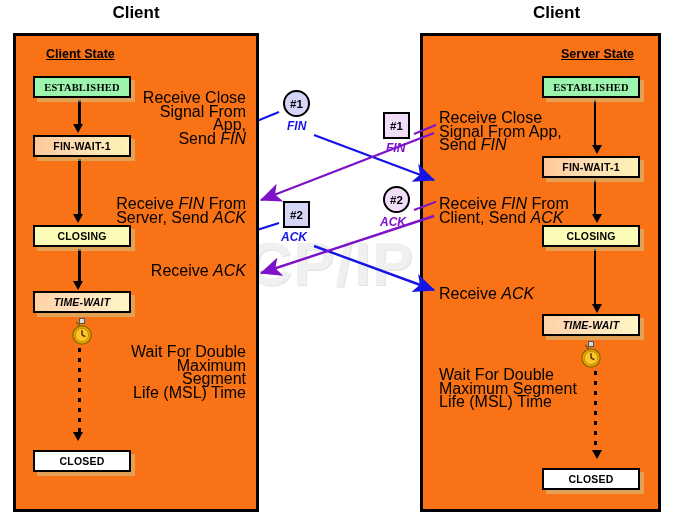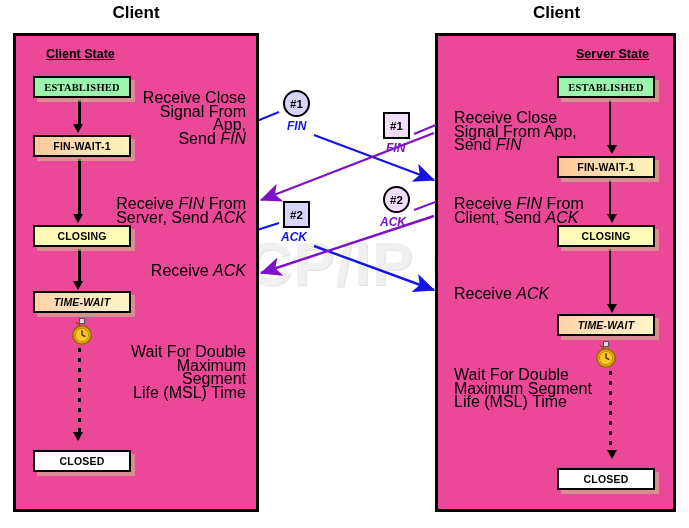--- a/index.html
+++ b/index.html
@@ -26,27 +26,27 @@
     position:absolute;top:3px;
     font-size:17px;font-weight:bold;color:#000;
     text-align:center;z-index:6;
   }
   #title-client{left:13px;width:246px;}
   #title-server{left:436px;width:241px;}
 
   
   .panel{
     position:absolute;top:33px;height:479px;
-    background:#ec4899;
+    background:#f97316;
     border:3px solid #000000;
     box-sizing:border-box;
     z-index:2;
   }
   #panel-client{left:13px;width:246px;}
-  #panel-server{left:435px;width:241px;}
+  #panel-server{left:420px;width:241px;}
 
   .panel-head{
     position:absolute;top:11px;
     font-size:12.5px;font-weight:bold;color:#000;
     text-decoration:underline;
     z-index:5;
   }
   #head-client{left:30px;}
   #head-server{right:24px;}
 

